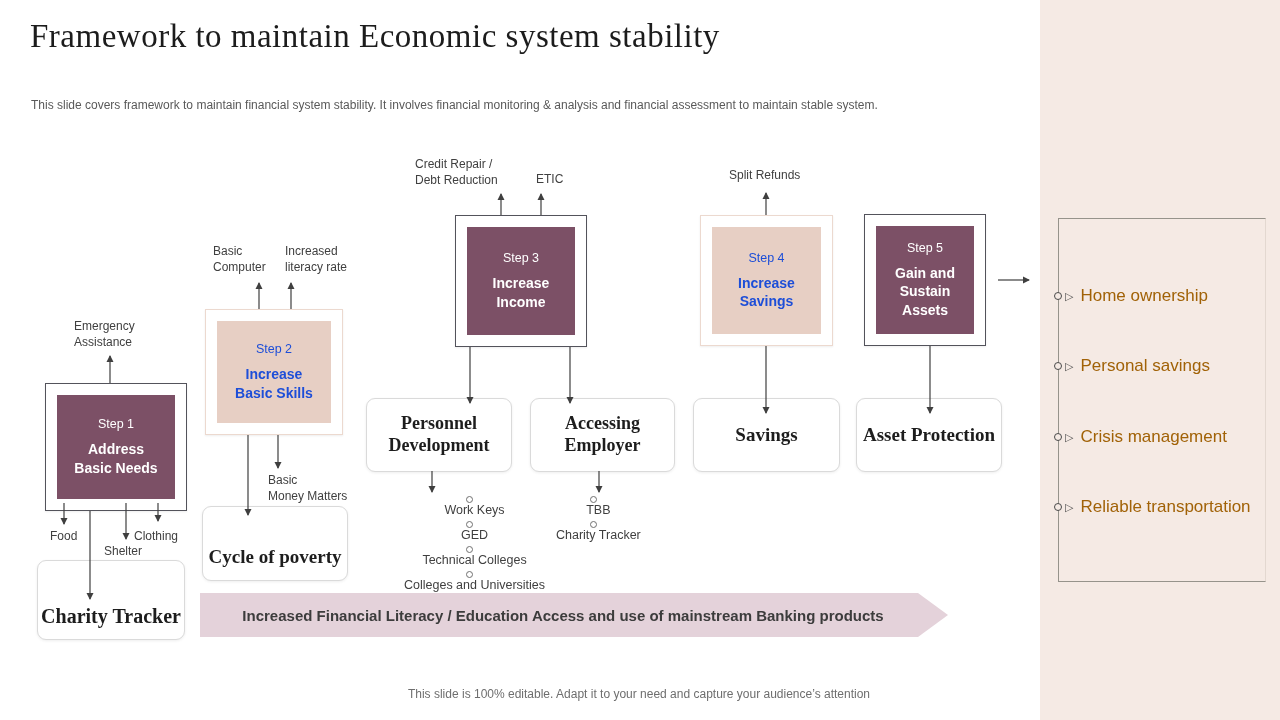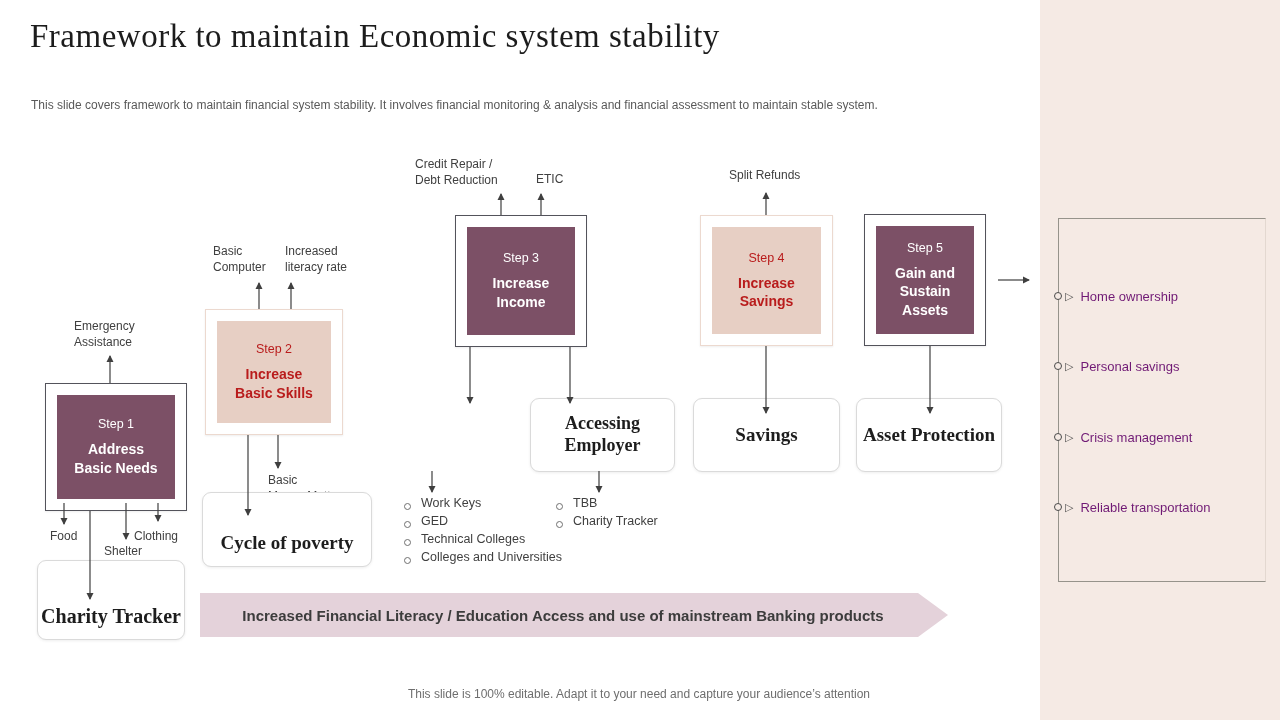--- a/index.html
+++ b/index.html
@@ -17,49 +17,49 @@
     font-size:12px;color:#6e6e6e;}
 
   
   .panel{position:absolute;left:1040px;top:0;width:240px;height:720px;background:#f5eae4;}
   .panel-box{position:absolute;left:1058px;top:218px;width:206px;height:362px;
     border:1px solid #96938b;border-right-color:#e3d8d0;background:transparent;}
   .pitem{position:absolute;height:20px;display:flex;align-items:center;}
   .pcirc{width:8px;height:8px;border:1px solid #4a4a4a;border-radius:50%;
     background:#f5eae4;box-sizing:border-box;}
   .ptri{font-size:11px;color:#4a4a4a;margin:0 7px 0 3px;line-height:1;}
-  .plabel{font-size:13px;color:#701a75;}
+  .plabel{font-size:17px;color:#a16207;}
 
   
   .step-outer{position:absolute;background:#fff;display:flex;align-items:center;
     justify-content:center;box-sizing:border-box;box-shadow:0 1px 2px rgba(0,0,0,.07);}
   .step-outer.dark{border:1px solid #53535b;}
   .step-outer.light{border:1px solid #ecd9cf;}
   .step-inner{width:calc(100% - 22px);height:calc(100% - 22px);display:flex;
     flex-direction:column;align-items:center;justify-content:center;text-align:center;}
   .dark .step-inner{background:#7c5066;color:#ffffff;}
-  .light .step-inner{background:#e7cfc4;color:#b91c1c;}
+  .light .step-inner{background:#e7cfc4;color:#1d4ed8;}
   .step-label{font-size:12.5px;margin-bottom:9px;}
   .step-title{font-size:14px;font-weight:bold;line-height:1.3;white-space:pre-line;}
 
   
   .ann{position:absolute;font-size:12px;color:#404040;line-height:1.3;white-space:pre-line;}
 
   
   .obox{position:absolute;background:#fff;border:1px solid #dadada;border-radius:9px;
     font-family:"Liberation Serif",serif;font-weight:bold;color:#1d1d1d;
     display:flex;align-items:center;justify-content:center;text-align:center;
     box-sizing:border-box;box-shadow:0 1px 3px rgba(0,0,0,.07);
     white-space:pre-line;line-height:1.2;}
   .obox.bottom{align-items:flex-end;padding-bottom:11px;}
   .f20{font-size:20px;} .f19{font-size:19px;} .f18{font-size:18px;}
 
   
   .blist{position:absolute;font-size:12.5px;color:#3f3f3f;}
-  .brow{display:flex;align-items:flex-end;margin-bottom:4px;}
+  .brow{display:flex;align-items:center;margin-bottom:4px;flex-direction:column;}
   .bcirc{width:7px;height:7px;border:1px solid #707070;border-radius:50%;
     margin-right:10px;flex:0 0 auto;box-sizing:border-box;}
 
   
   .banner{position:absolute;left:200px;top:593px;width:748px;height:44px;
     background:#e4d2da;display:flex;align-items:center;justify-content:center;
     font-size:15px;font-weight:bold;color:#3c3c3c;box-sizing:border-box;
     padding-right:22px;
     clip-path:polygon(0 0,calc(100% - 30px) 0,100% 50%,calc(100% - 30px) 100%,0 100%);}
 
@@ -143,21 +143,23 @@
 Debt Reduction</div>
   <div class="ann" style="left:536px;top:172px;">ETIC</div>
   <div class="ann" style="left:729px;top:168px;">Split Refunds</div>
   <div class="ann" style="left:50px;top:529px;">Food</div>
   <div class="ann" style="left:104px;top:544px;">Shelter</div>
   <div class="ann" style="left:134px;top:529px;">Clothing</div>
   <div class="ann" style="left:268px;top:473px;">Basic
 Money Matters</div>
 
   <div class="obox bottom f20" style="left:37px;top:560px;width:148px;height:80px;">Charity Tracker</div>
-  <div class="obox bottom f19" style="left:202px;top:492px;width:170px;height:75px;">Cycle of poverty</div>
+  <div class="obox bottom f19" style="left:202px;top:506px;width:146px;height:75px;">Cycle of poverty</div>
+  <div class="obox f18" style="left:366px;top:398px;width:146px;height:74px;">Personnel
+Development</div>
   <div class="obox f18" style="left:530px;top:398px;width:145px;height:74px;">Accessing
 Employer</div>
   <div class="obox f19" style="left:693px;top:398px;width:147px;height:74px;">Savings</div>
   <div class="obox f19" style="left:856px;top:398px;width:146px;height:74px;">Asset Protection</div>
 
   <div class="blist" style="left:404px;top:496px;">
     <div class="brow">
         <span class="bcirc"></span>
         <span>Work Keys</span>
       </div>

